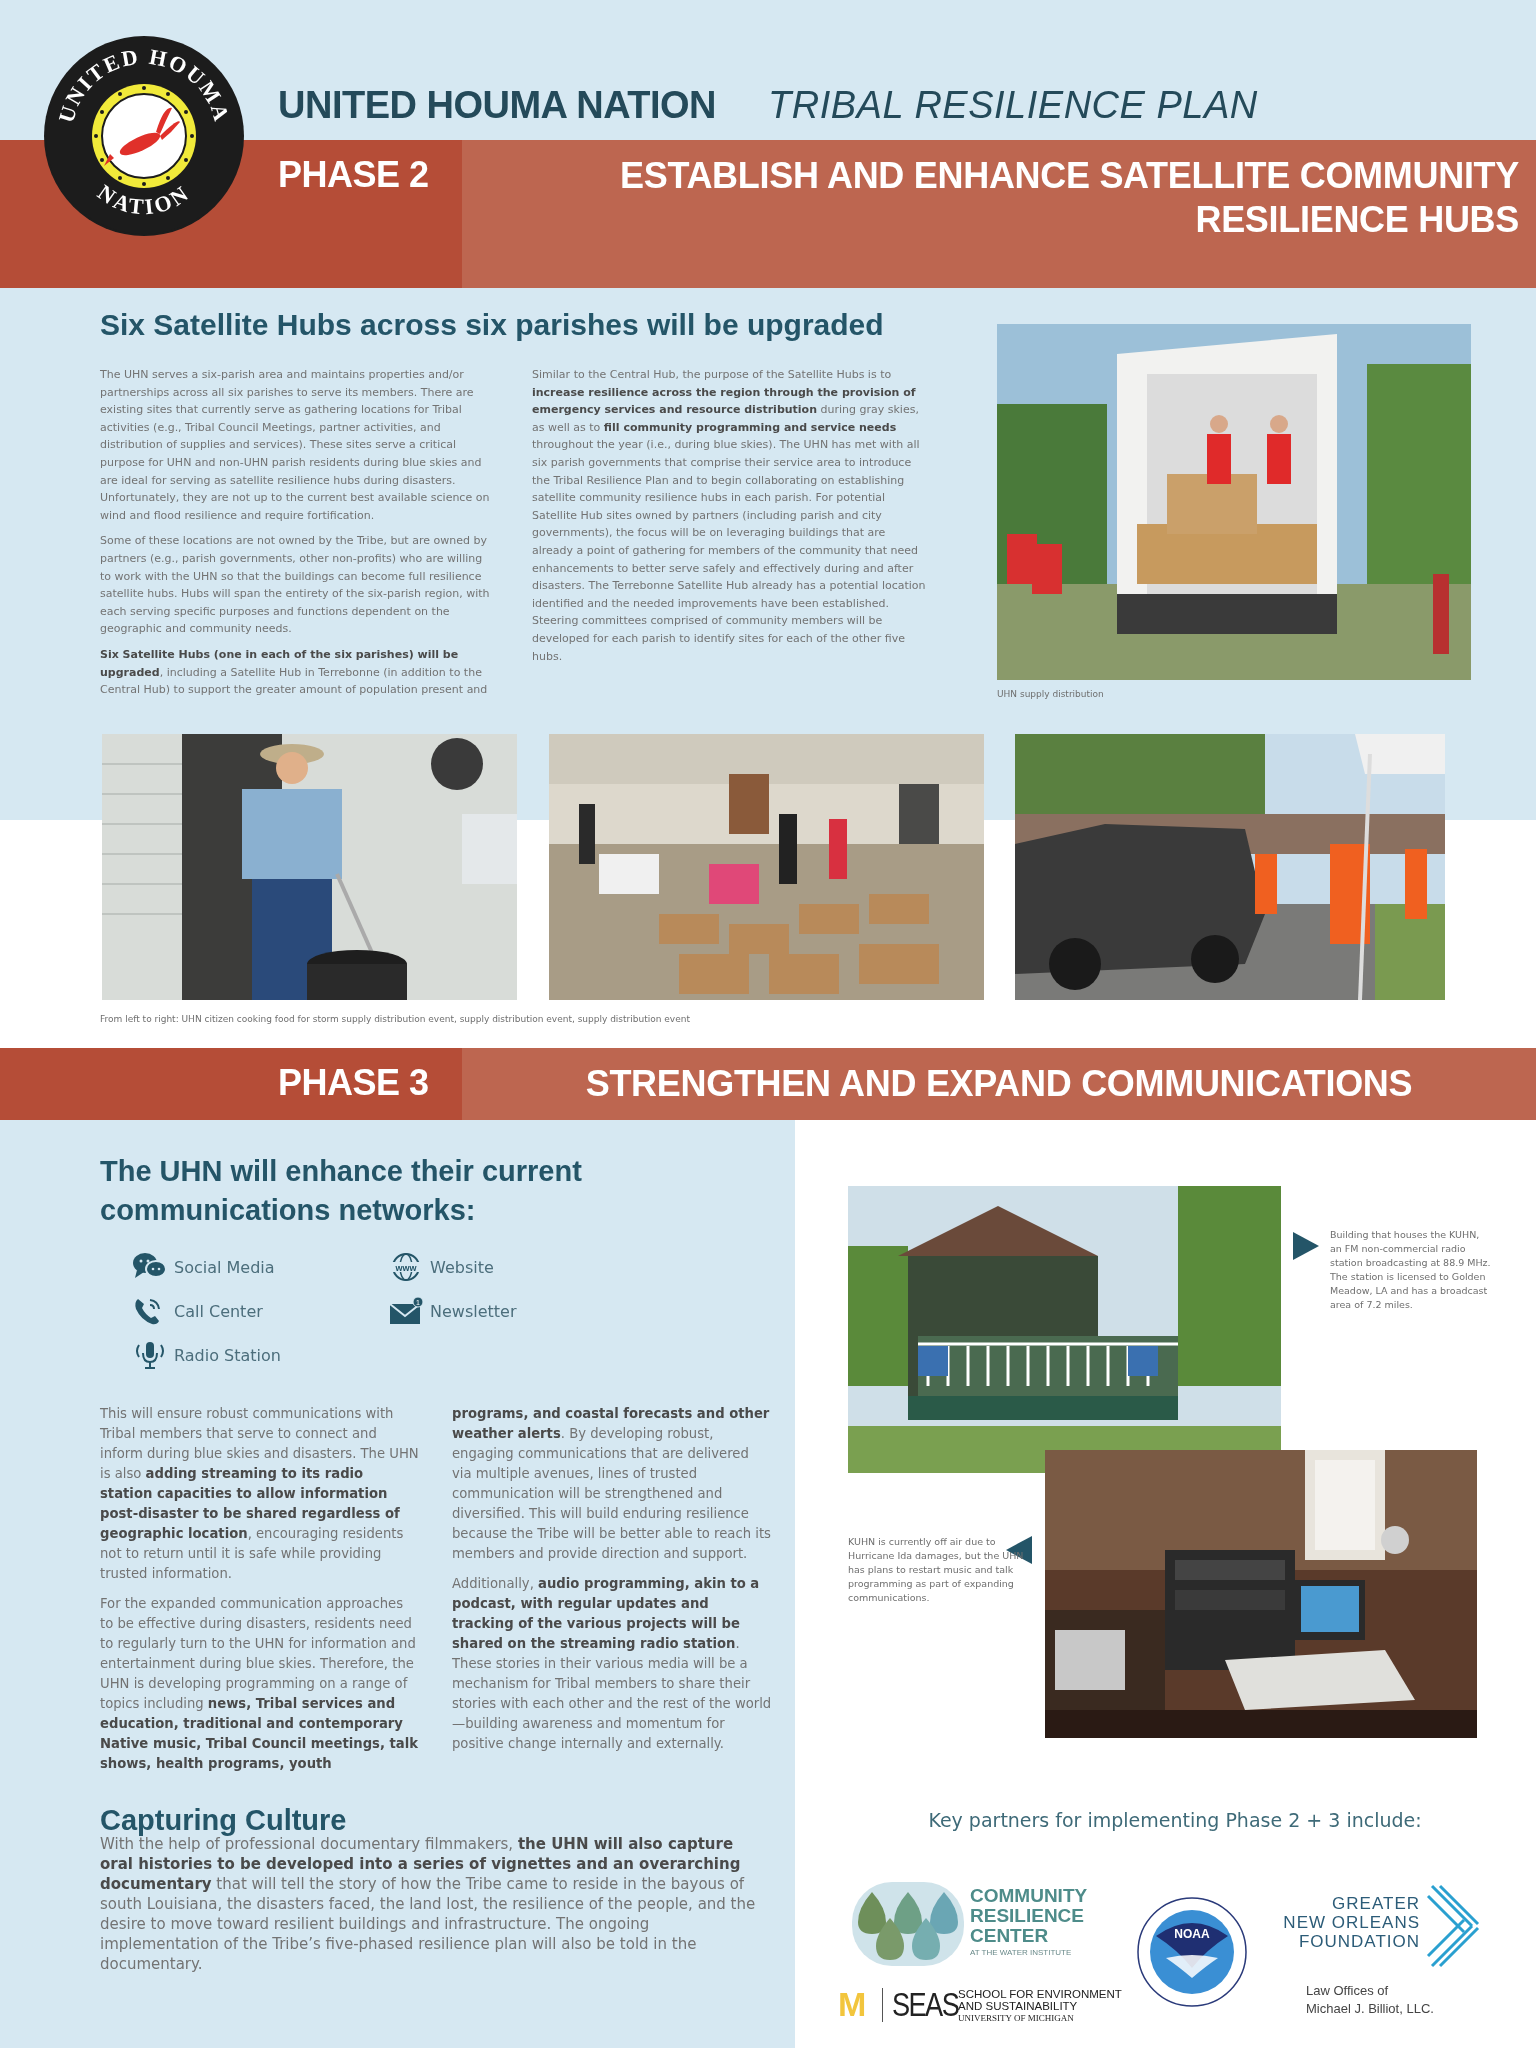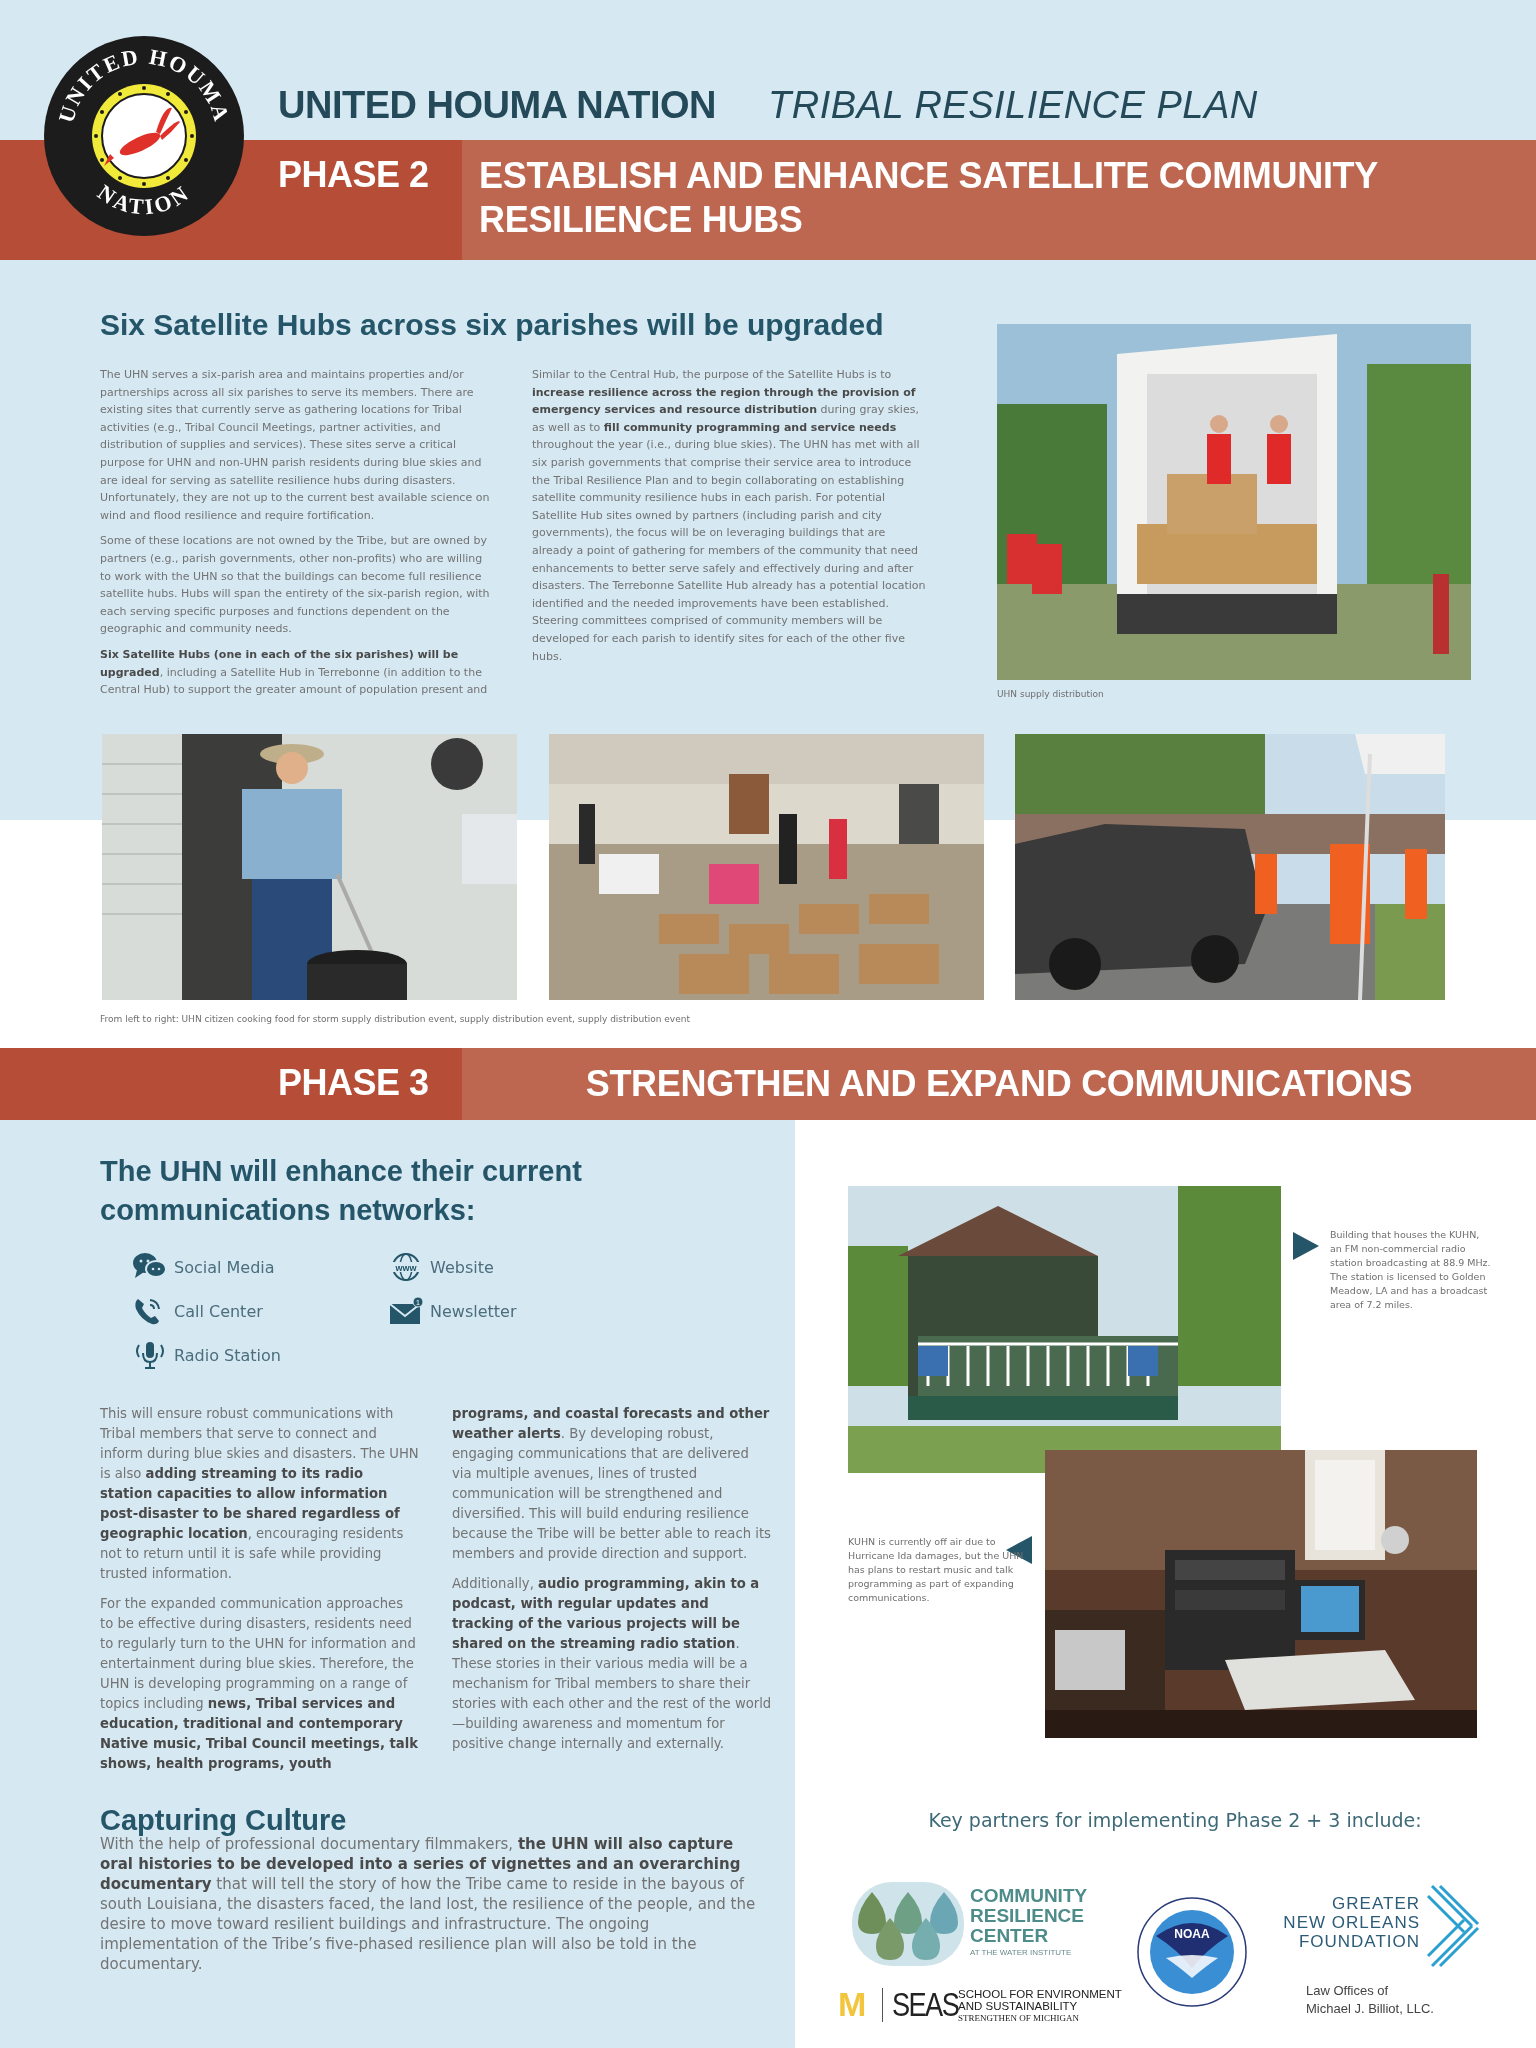--- a/index.html
+++ b/index.html
@@ -6,21 +6,21 @@
   html, body { width: 1536px; height: 2048px; overflow: hidden; }
   body { background: #d6e8f2; font-family: "DejaVu Sans", sans-serif; color: #6a6a6a; position: relative; }
   .abs { position: absolute; }
 
   
   .top-band { left: 0; top: 0; width: 1536px; height: 140px; background: #d6e8f2; }
   .title-main { left: 278px; top: 84px; font-family: "Liberation Sans", sans-serif; font-weight: bold; font-size: 38px; color: #244a5a; letter-spacing: -0.5px; white-space: nowrap; }
   .title-sub { left: 768px; top: 84px; font-family: "Liberation Sans", sans-serif; font-style: italic; font-size: 38px; color: #244a5a; white-space: nowrap; font-weight: normal; letter-spacing: 0.5px; }
   .phase-band { left: 0; width: 1536px; background: #bd6650; }
   .phase-band .dark { position: absolute; left: 0; top: 0; height: 100%; width: 462px; background: #b54d37; }
-  .phase2 { top: 140px; height: 120px; }
+  .phase2 { top: 140px; height: 148px; text-align: right; }
   .phase3 { top: 1048px; height: 72px; text-align: center; }
   .phase-num { position: absolute; font-family: "Liberation Sans", sans-serif; font-weight: bold; color: #ffffff; font-size: 36px; letter-spacing: -0.5px; white-space: nowrap; }
   .phase-title { position: absolute; font-family: "Liberation Sans", sans-serif; font-weight: bold; color: #ffffff; font-size: 36px; line-height: 44px; letter-spacing: -0.3px; }
   .phase2 .phase-num { left: 278px; top: 14px; }
   .phase2 .phase-title { left: 479px; top: 14px; width: 1040px; }
   .phase3 .phase-num { left: 278px; top: 14px; }
   .phase3 .phase-title { left: 479px; top: 14px; width: 1040px; white-space: nowrap; }
 
   .logo { left: 44px; top: 36px; width: 200px; height: 200px; border-radius: 50%; background: #1c1c1c; }
   .logo svg { width: 200px; height: 200px; }
@@ -424,20 +424,20 @@
   </svg>
 </div>
 
 <div class="abs logo-um">
   <div class="um-m">M</div>
   <div class="um-bar"></div>
   <div class="um-seas">SEAS</div>
   <div class="um-sub">
     <div>SCHOOL FOR ENVIRONMENT</div>
     <div>AND SUSTAINABILITY</div>
-    <div class="s">STRENGTHEN OF MICHIGAN</div>
+    <div class="s">UNIVERSITY OF MICHIGAN</div>
   </div>
 </div>
 
 <div class="abs law">
   <div>Law Offices of</div>
   <div>Michael J. Billiot, LLC.</div>
 </div>
 
 </body></html>

